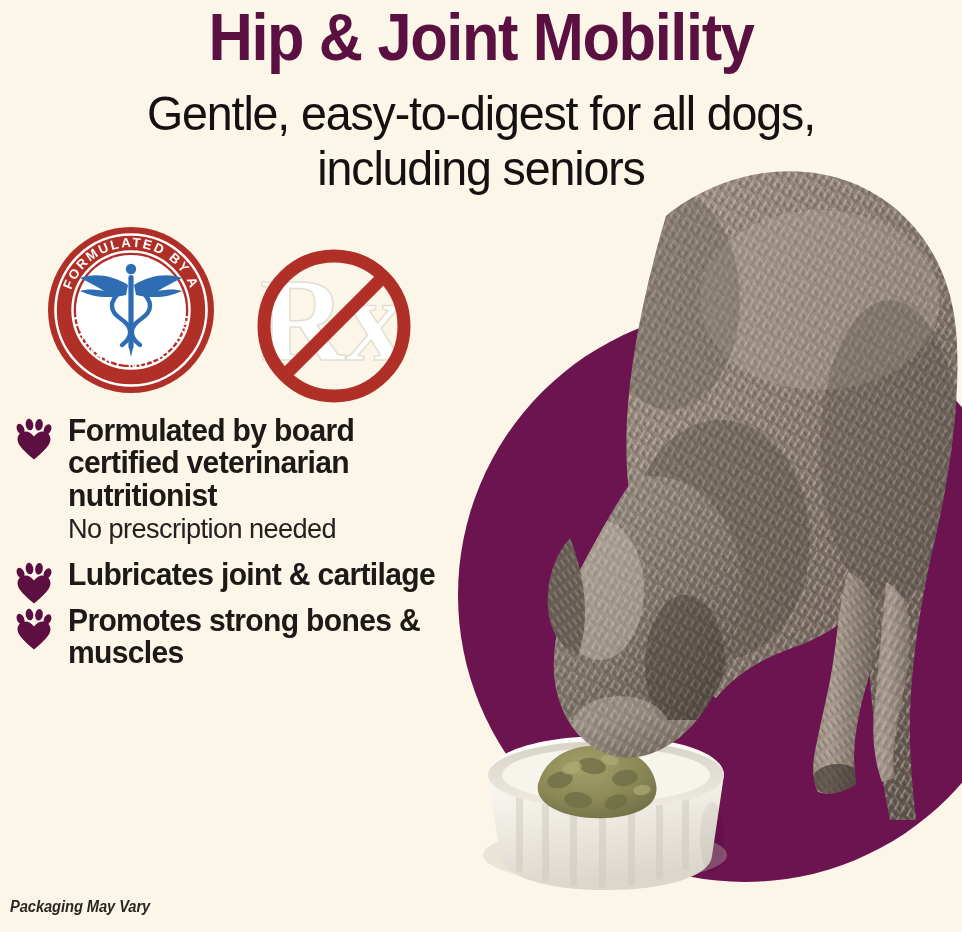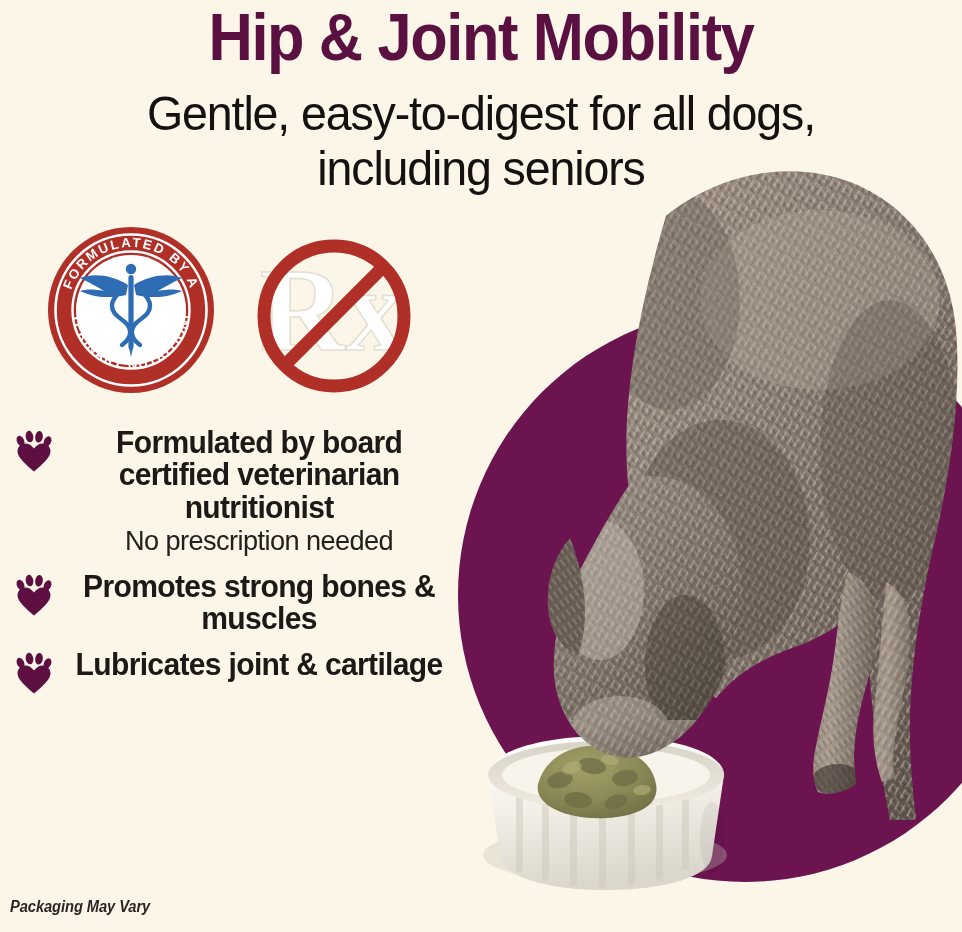--- a/index.html
+++ b/index.html
@@ -29,24 +29,24 @@
     font-weight:normal;
     letter-spacing:-1.2px;
     color:#141110;
     transform:scaleX(0.95);
     transform-origin:center top;
   }
 
   
   .badges{position:absolute;left:46px;top:222px;height:176px;}
   .seal{position:absolute;left:0;top:3px;width:170px;height:170px;}
-  .norx{position:absolute;left:200px;top:6px;width:176px;height:176px;}
-
-  
-  .bullets{position:absolute;left:10px;top:427px;width:452px;text-align:center;}
+  .norx{position:absolute;left:200px;top:16px;width:176px;height:176px;}
+
+  
+  .bullets{position:absolute;left:10px;top:415px;width:452px;}
   .bullet{position:relative;margin-bottom:14px;padding-left:58px;}
   .pawslot{position:absolute;left:2px;top:3px;width:44px;height:44px;}
   .btext{
     font-size:31px;line-height:1.045;font-weight:bold;
     color:#1C1917;letter-spacing:-0.7px;
     transform:scaleX(0.97);transform-origin:left top;
   }
   .bsub{
     font-size:28px;line-height:1.12;font-weight:normal;
     color:#23201E;letter-spacing:-0.6px;margin-top:1px;
@@ -317,36 +317,36 @@
             <ellipse cx="8.5" cy="11" rx="3.6" ry="5.4" transform="rotate(-24 8.5 11)"></ellipse>
             <ellipse cx="17.5" cy="6.6" rx="3.8" ry="5.8" transform="rotate(-9 17.5 6.6)"></ellipse>
             <ellipse cx="27" cy="6.8" rx="3.8" ry="5.8" transform="rotate(9 27 6.8)"></ellipse>
             <ellipse cx="35.5" cy="11.4" rx="3.6" ry="5.4" transform="rotate(24 35.5 11.4)"></ellipse>
             <path d="M22 41.5 C 13 33.5, 5.5 27.5, 5.5 21.2 C 5.5 16.6, 9 13.4, 13.3 13.4
                      C 16.6 13.4, 19.6 15.3, 22 18.5 C 24.4 15.3, 27.4 13.4, 30.7 13.4
                      C 35 13.4, 38.5 16.6, 38.5 21.2 C 38.5 27.5, 31 33.5, 22 41.5 Z"></path>
           </g>
         </svg>
       </span>
-      <div class="btext">Promotes strong bones &amp; muscles</div>
+      <div class="btext">Lubricates joint &amp; cartilage</div>
     </div>
 
     <div class="bullet">
       <span class="pawslot">
         <svg width="44" height="44" viewBox="0 0 44 44" xmlns="http://www.w3.org/2000/svg">
           <g fill="#5C0F40">
             <ellipse cx="8.5" cy="11" rx="3.6" ry="5.4" transform="rotate(-24 8.5 11)"></ellipse>
             <ellipse cx="17.5" cy="6.6" rx="3.8" ry="5.8" transform="rotate(-9 17.5 6.6)"></ellipse>
             <ellipse cx="27" cy="6.8" rx="3.8" ry="5.8" transform="rotate(9 27 6.8)"></ellipse>
             <ellipse cx="35.5" cy="11.4" rx="3.6" ry="5.4" transform="rotate(24 35.5 11.4)"></ellipse>
             <path d="M22 41.5 C 13 33.5, 5.5 27.5, 5.5 21.2 C 5.5 16.6, 9 13.4, 13.3 13.4
                      C 16.6 13.4, 19.6 15.3, 22 18.5 C 24.4 15.3, 27.4 13.4, 30.7 13.4
                      C 35 13.4, 38.5 16.6, 38.5 21.2 C 38.5 27.5, 31 33.5, 22 41.5 Z"></path>
           </g>
         </svg>
       </span>
-      <div class="btext">Lubricates joint &amp; cartilage</div>
+      <div class="btext">Promotes strong bones &amp; muscles</div>
     </div>
   </div>
 
   <div class="footnote">Packaging May Vary</div>
 
 </div>
 
 </body></html>

